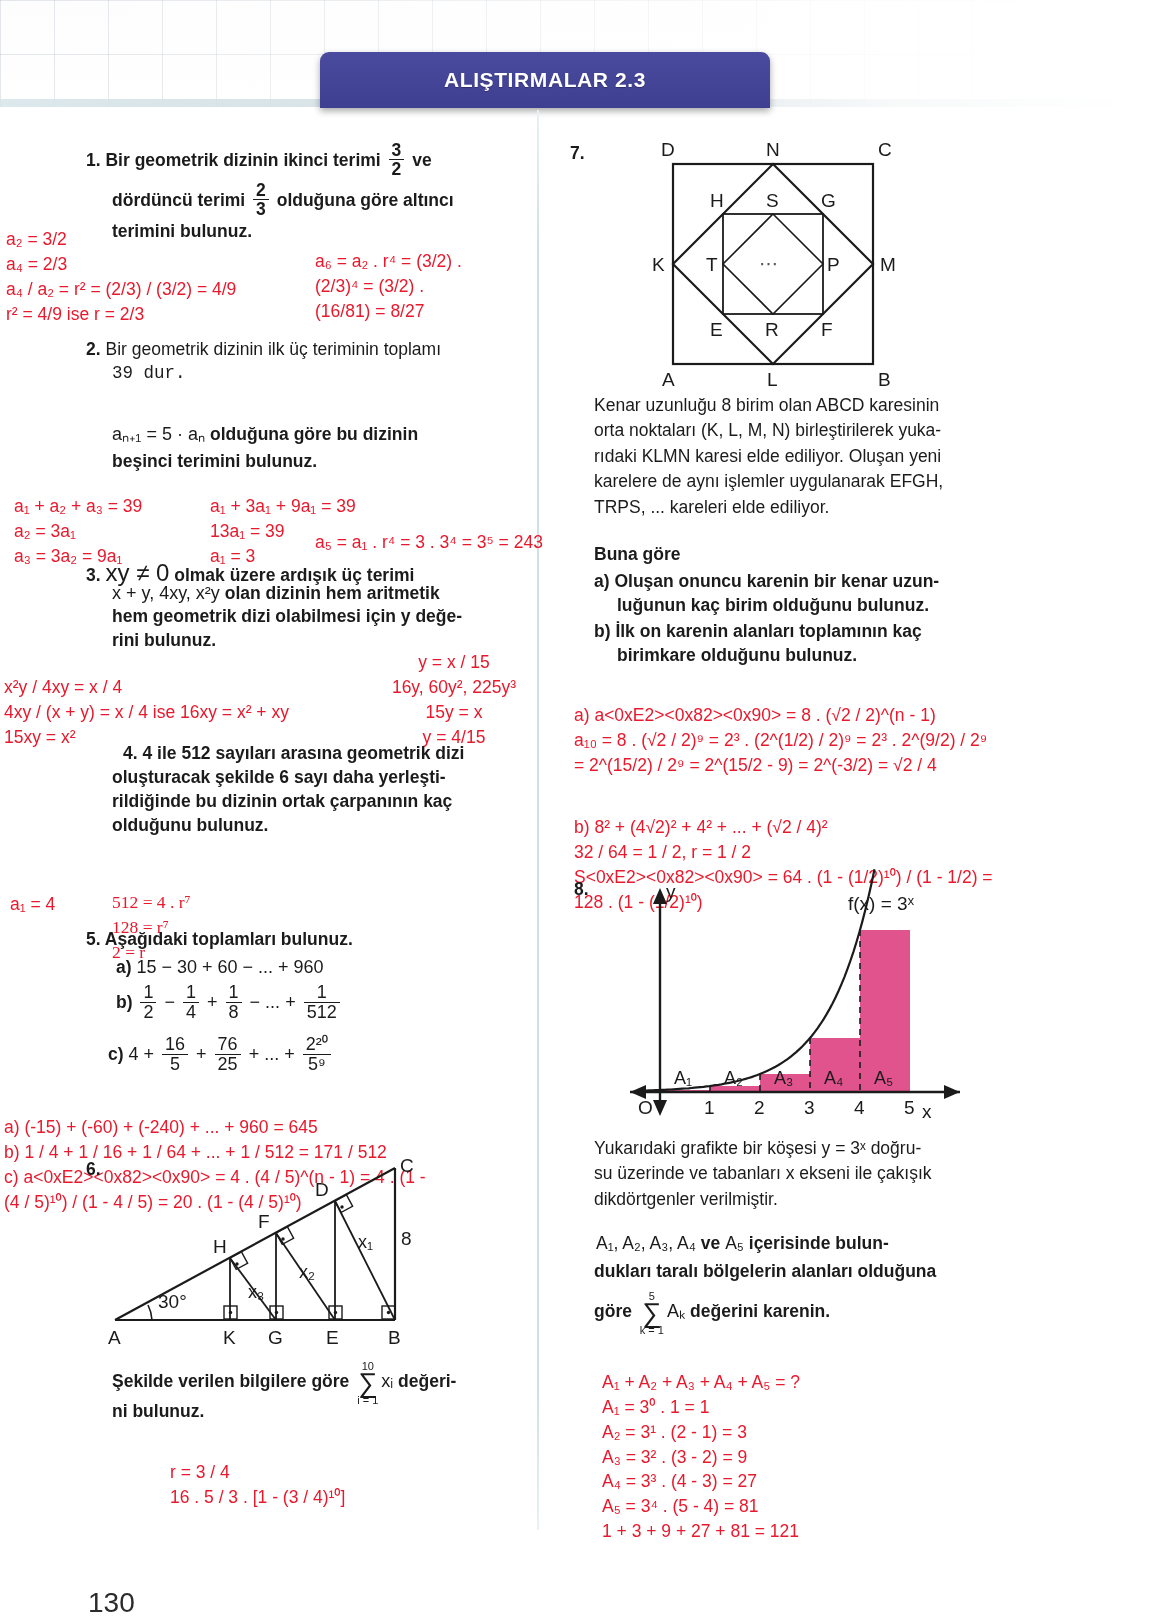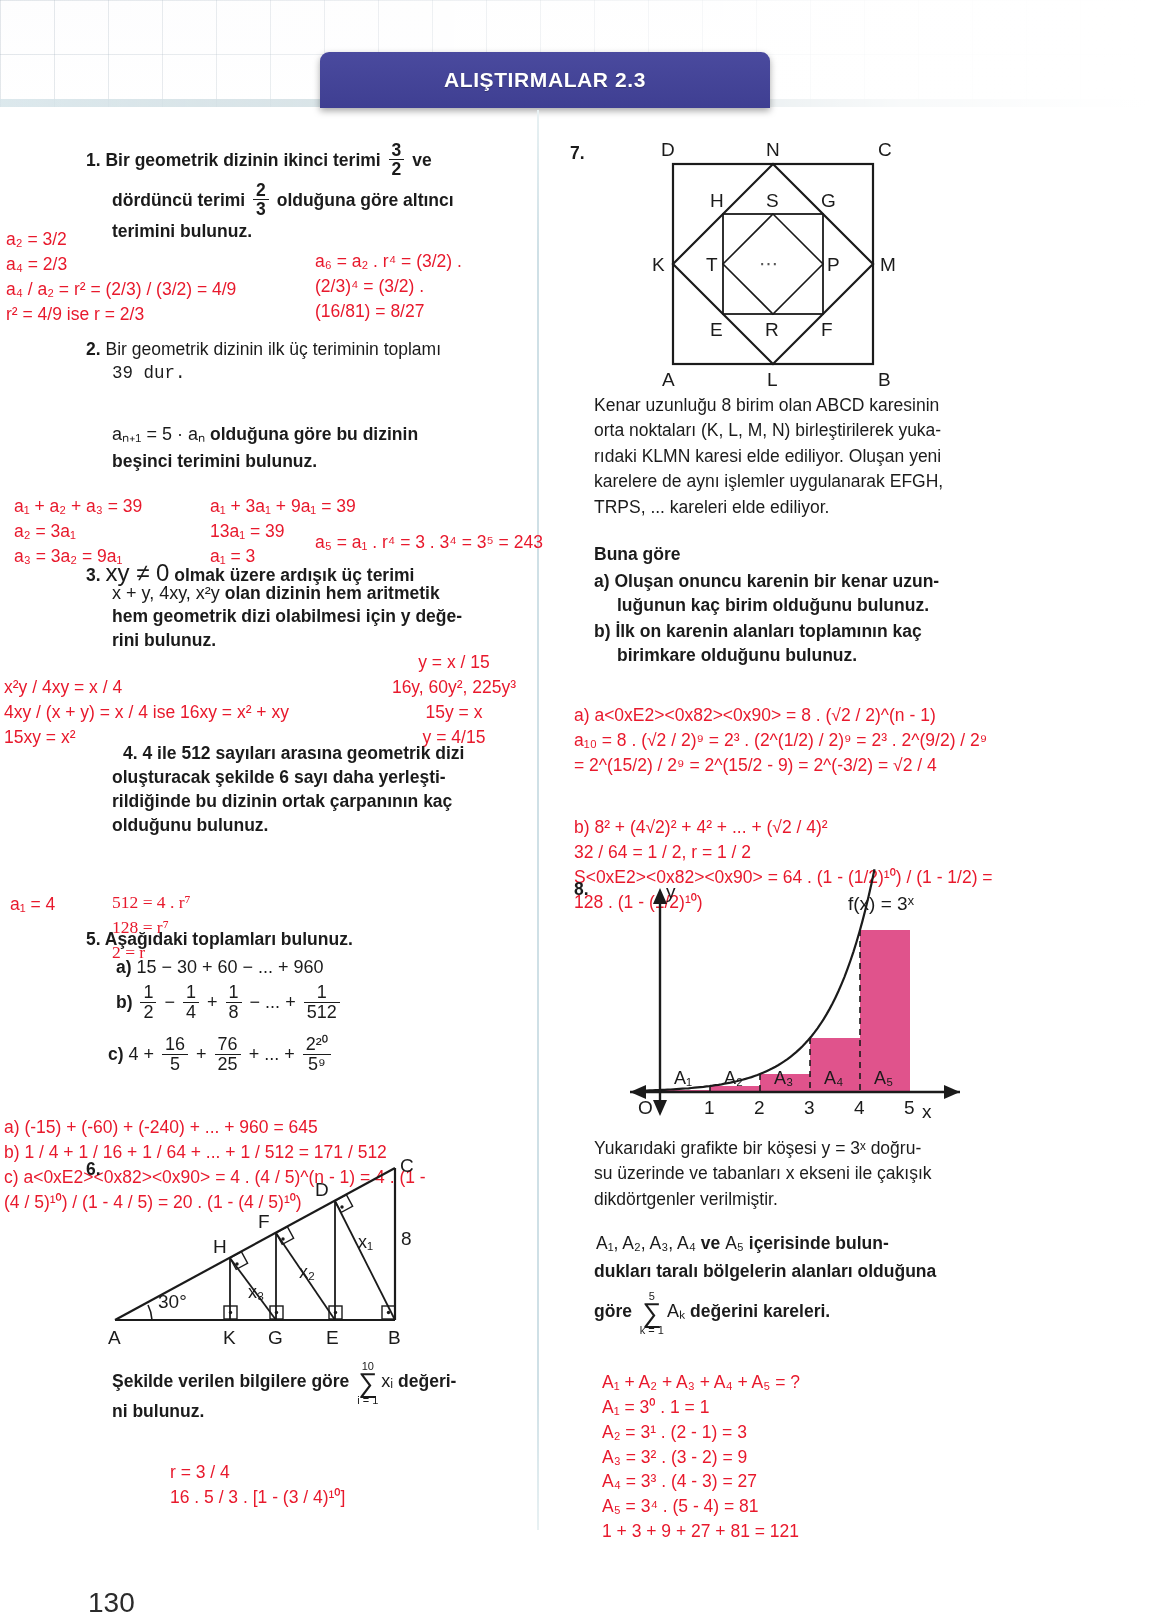--- a/index.html
+++ b/index.html
@@ -422,21 +422,21 @@
       <span>içerisinde bulun-</span>
     </div>
     <div class="blk q" style="left:34px; top:1150px;">dukları taralı bölgelerin alanları olduğuna</div>
     <div class="blk q" style="left:34px; top:1180px; width:560px;">
       <span>göre</span>
       <span class="sig">
         <span class="top">5</span>
         <span class="gl">∑</span>
         <span class="bot">k = 1</span>
       </span><span class="plain" style="font-size:18px">Aₖ</span>
-      <span>değerini kareleri.</span>
+      <span>değerini karenin.</span>
     </div>
 
     <div class="blk sol" style="left:42px; top:1240px; width:540px;">A₁ + A₂ + A₃ + A₄ + A₅ = ?
 A₁ = 3⁰ . 1 = 1
 A₂ = 3¹ . (2 - 1) = 3
 A₃ = 3² . (3 - 2) = 9
 A₄ = 3³ . (4 - 3) = 27
 A₅ = 3⁴ . (5 - 4) = 81
 1 + 3 + 9 + 27 + 81 = 121</div>
   </div>

